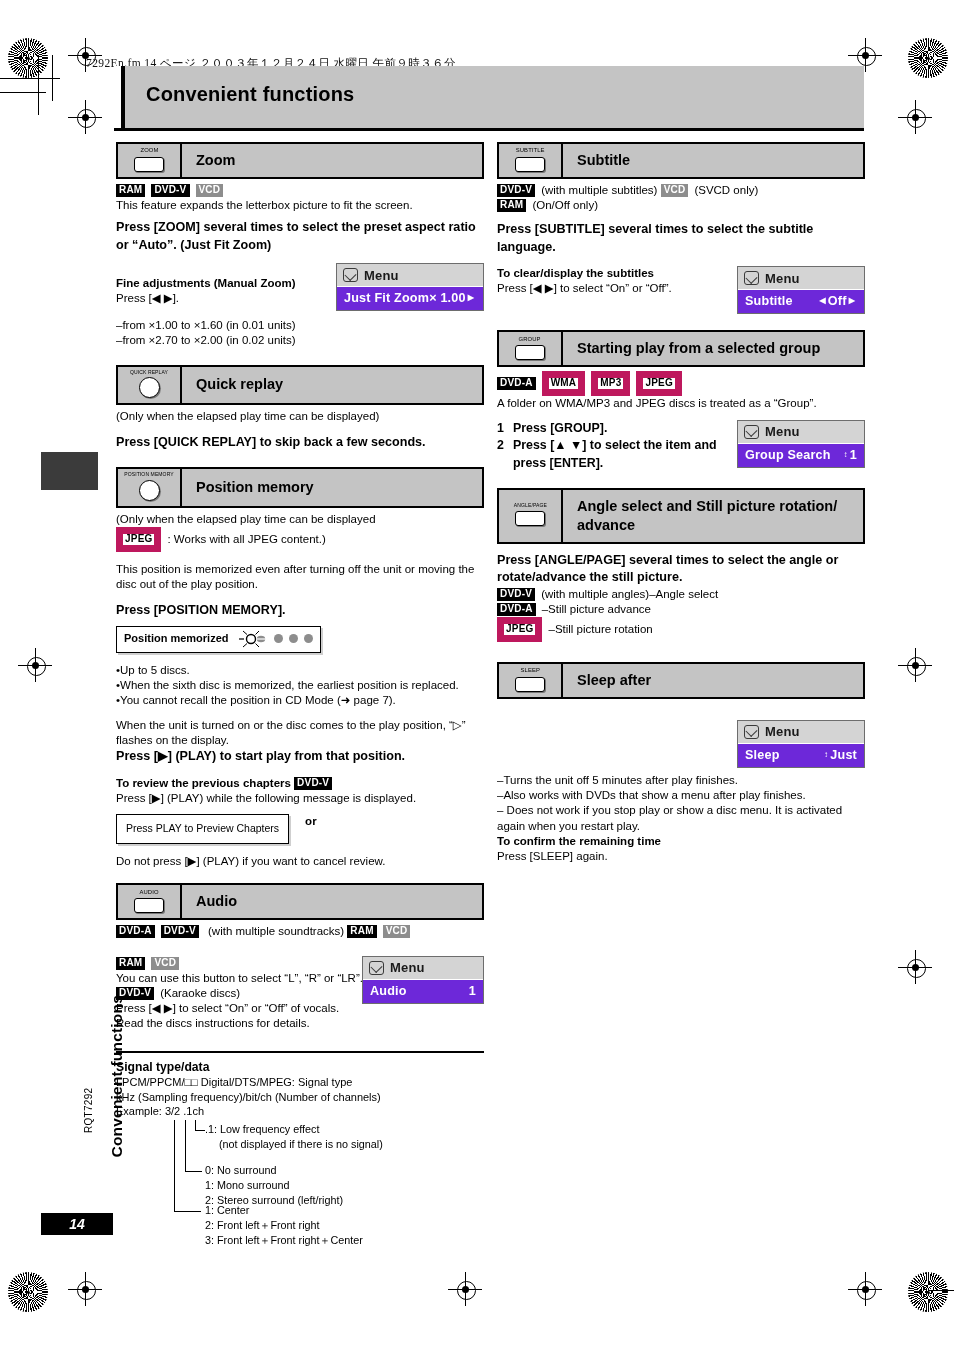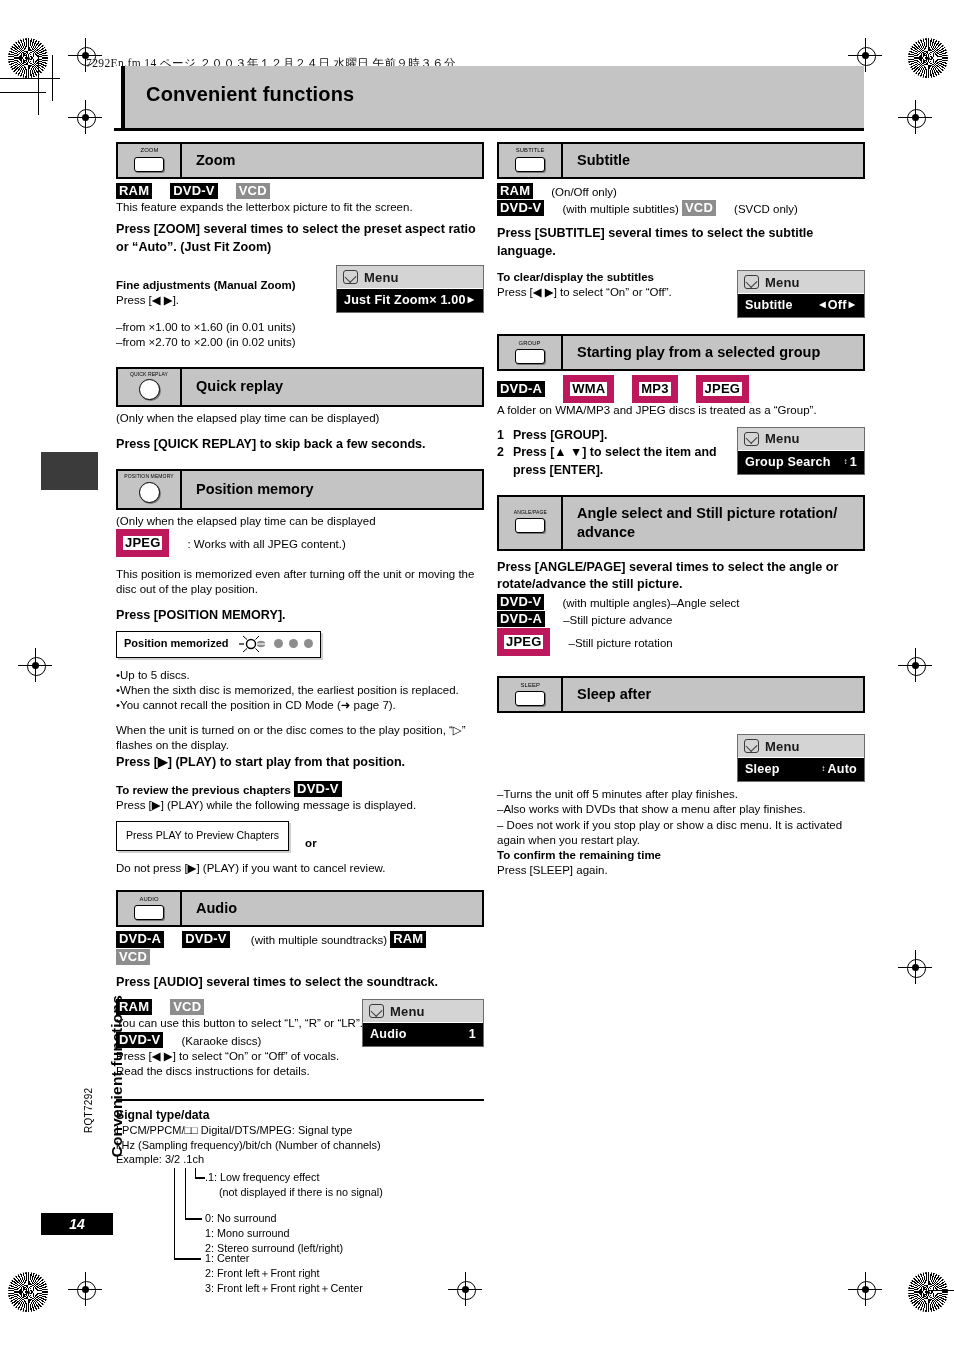--- a/index.html
+++ b/index.html
@@ -53,43 +53,43 @@
                 display:flex;flex-direction:column;align-items:center;justify-content:center;}
   .fbar .btnlbl{font-size:6.2px;letter-spacing:.1px;line-height:1;text-align:center;white-space:nowrap;
                 transform:scaleX(.95);}
   .fbar .btnlbl.tiny{font-size:5.3px;}
   .fbar .btnshape{margin-top:3px;width:28px;height:13px;background:#fff;border:1px solid #000;border-radius:3px;
                   box-shadow:1px 1px 0 #777;}
   .fbar .btnshape.round{width:19px;height:19px;border-radius:50%;margin-top:2px;}
   .fbar .ftitle{flex:1;display:flex;align-items:center;padding:7px 0 7px 14px;font-size:14.5px;font-weight:bold;}
 
   
-  .badge{display:inline-block;font-size:13px;font-weight:bold;letter-spacing:.2px;padding:1px 3px 1.5px;
-         vertical-align:1px;line-height:1.05;margin-right:18px;}
+  .badge{display:inline-block;font-size:10px;font-weight:bold;letter-spacing:.2px;padding:1px 3px 1.5px;
+         vertical-align:1px;line-height:1.05;margin-right:6px;}
   .badge.dark{background:#000;color:#fff;}
   .badge.gray{background:#8d8d8d;color:#fff;}
   .badge.light{background:#fff;color:#000;border:7px solid #be185d;padding:0 2px 0.5px;}
 
   p{margin:0 0 0 0;}
   .gap4{height:4px;} .gap6{height:6px;} .gap8{height:8px;} .gap10{height:10px;} .gap14{height:14px;} .gap16{height:16px;} .gap20{height:20px;}
   .b{font-weight:bold;}
   .bigb{font-weight:bold;font-size:12.6px;line-height:1.38;}
   .small{font-size:11px;}
 
   
   .menubox{width:148px;border:1px solid #6d6d6d;box-sizing:border-box;}
   .menubox .mh{background:#d4d4d4;height:22px;display:flex;align-items:center;padding-left:6px;
                border-bottom:1px solid #fff;}
   .menubox .mh .tvicon{width:15px;height:14px;border:1.6px solid #3a3a3a;border-radius:3px;position:relative;
                        margin-right:6px;background:#d4d4d4;box-sizing:border-box;}
   .menubox .mh .tvicon:before{content:"";position:absolute;left:2px;top:1.5px;width:8px;height:7px;
                        border-left:1.6px solid #3a3a3a;border-bottom:1.6px solid #3a3a3a;
                        transform:rotate(-45deg);}
   .menubox .mh .mtxt{font-size:13px;font-weight:bold;color:#1a1a1a;letter-spacing:.2px;}
-  .menubox .mrow{background:#000000;color:#fff;height:23px;display:flex;align-items:center;
+  .menubox .mrow{background:#6d28d9;color:#fff;height:23px;display:flex;align-items:center;
                  padding:0 7px;font-size:12.6px;font-weight:bold;letter-spacing:.2px;}
   .menubox .mrow .lft{flex:1;white-space:nowrap;}
   .menubox .mrow .rgt{white-space:nowrap;}
   .menubox .mrow .arr{font-size:8px;padding:0 2px;}
 
   
   .dispbox{border:1.5px solid #000;background:#fff;padding:7px 9px;font-size:10.5px;display:inline-block;
            box-shadow:2px 2px 0 #cfcfcf;}
   .posmem{border:1.5px solid #000;background:#fff;padding:2px 7px 3px;display:inline-flex;align-items:center;
           font-size:11px;font-weight:bold;box-shadow:2px 2px 0 #cfcfcf;position:relative;}
@@ -278,21 +278,21 @@
     <div class="gap10"></div>
     <p>When the unit is turned on or the disc comes to the play position, “▷” flashes on the display.</p>
     <p class="bigb">Press [▶] (PLAY) to start play from that position.</p>
     <div class="gap10"></div>
     <p>
       <span class="b">To review the previous chapters</span>
       <span class="badge dark">DVD-V</span>
     </p>
     <p>Press [▶] (PLAY) while the following message is displayed.</p>
     <div class="gap8"></div>
-    <div style="display:flex;align-items:flex-end;gap:16px;">
+    <div style="display:flex;align-items:flex-start;gap:16px;">
       <span class="dispbox">Press PLAY to Preview Chapters</span>
       <span class="b">or</span>
     </div>
     <div class="gap10"></div>
     <p>Do not press [▶] (PLAY) if you want to cancel review.</p>
 
     <div class="gap14"></div>
 
     
     <div class="fbar">
@@ -301,21 +301,20 @@
         <div class="btnshape"></div>
       </div>
       <div class="ftitle">Audio</div>
     </div>
     <p>
       <span class="badge dark">DVD-A</span><span class="badge dark">DVD-V</span>
       <span>(with multiple soundtracks)</span>
       <span class="badge dark">RAM</span><span class="badge gray">VCD</span>
     </p>
     <div class="gap8"></div>
-    <p class="bigb">Press [AUDIO] several times to select the soundtrack.</p>
     <div class="gap8"></div>
     <div style="position:relative;">
       <div class="menubox" style="position:absolute;right:0;top:0;width:122px;">
         <div class="mh">
           <span class="tvicon"></span>
           <span class="mtxt">Menu</span>
         </div>
         <div class="mrow">
           <span class="lft">Audio</span>
           <span class="rgt">1</span>
@@ -367,25 +366,25 @@
   <div class="col colR">
 
     <div class="fbar">
       <div class="btnbox">
         <div class="btnlbl">SUBTITLE</div>
         <div class="btnshape"></div>
       </div>
       <div class="ftitle">Subtitle</div>
     </div>
     <p>
-      <span class="badge dark">RAM</span><span>(On/Off only)</span>
-    </p>
-    <p>
       <span class="badge dark">DVD-V</span><span>(with multiple subtitles)</span>
       <span class="badge gray">VCD</span><span>(SVCD only)</span>
+    </p>
+    <p>
+      <span class="badge dark">RAM</span><span>(On/Off only)</span>
     </p>
     <div class="gap8"></div>
     <p class="bigb">Press [SUBTITLE] several times to select the subtitle language.</p>
     <div class="gap10"></div>
     <div style="position:relative;min-height:50px;">
       <div class="menubox" style="position:absolute;right:0;top:0;width:128px;">
         <div class="mh">
           <span class="tvicon"></span>
           <span class="mtxt">Menu</span>
         </div>
@@ -473,21 +472,21 @@
     <div class="gap8"></div>
     <div style="position:relative;min-height:62px;">
       <div class="menubox" style="position:absolute;right:0;top:9px;width:128px;">
         <div class="mh">
           <span class="tvicon"></span>
           <span class="mtxt">Menu</span>
         </div>
         <div class="mrow">
           <span class="lft">Sleep</span>
           <span class="arr">↕</span>
-          <span class="rgt">Auto</span>
+          <span class="rgt">Just</span>
         </div>
       </div>
     </div>
     <p>–Turns the unit off 5 minutes after play finishes.</p>
     <p>–Also works with DVDs that show a menu after play finishes.</p>
     <p>– Does not work if you stop play or show a disc menu. It is activated again when you restart play.</p>
     <p class="b">To confirm the remaining time</p>
     <p>Press [SLEEP] again.</p>
   </div>
 

